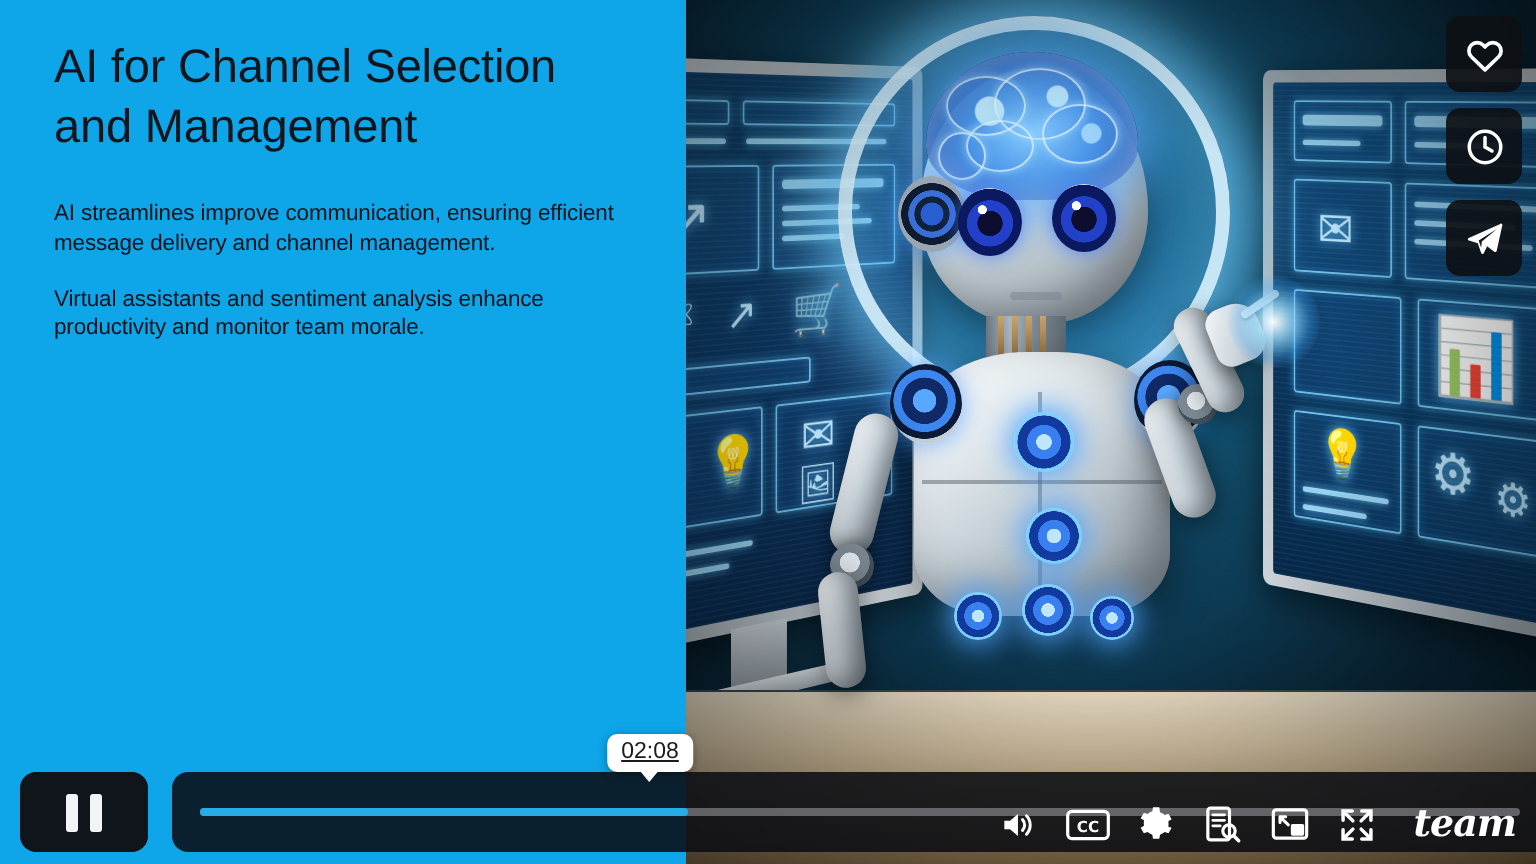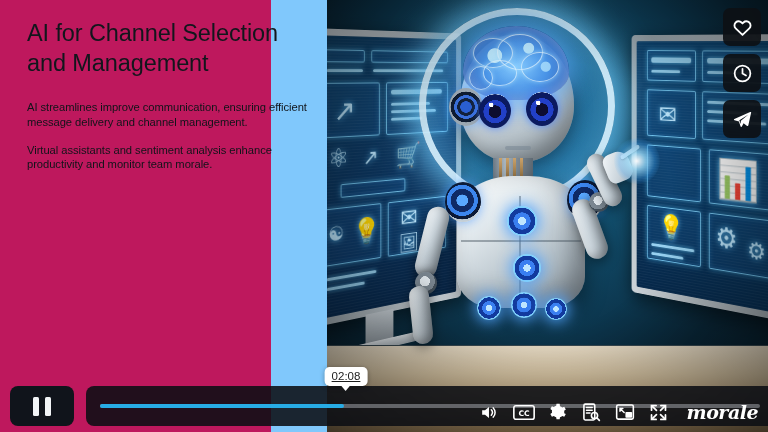--- a/index.html
+++ b/index.html
@@ -9,22 +9,22 @@
   #player {
     position:relative;
     width:768px; height:432px;
     overflow:hidden;
     background:#80c8fc;
   }
 
   
   #slide-panel {
     position:absolute; left:0; top:0;
-    width:271px; height:432px;
-    background:#be185d;
+    width:343px; height:432px;
+    background:#0ea5e9;
     z-index:4;
   }
   #slide-title {
     position:absolute;
     left:27px; top:18px; width:290px;
     font-size:23.5px;
     line-height:1.28;
     font-weight:400;
     color:#12161c;
     letter-spacing:-0.1px;
@@ -552,20 +552,20 @@
           </span>
         </div>
         <div class="ctl">
           <span>
             <svg width="19" height="19" viewBox="0 0 24 24" stroke="#fff" stroke-width="2.2" fill="none" stroke-linecap="round">
               <path d="M3.2 9V3.2H9M15 3.2h5.8V9M20.8 15v5.8H15M9 20.8H3.2V15"></path>
               <path d="M3.6 3.6 9.4 9.4M20.4 3.6 14.6 9.4M20.4 20.4 14.6 14.6M3.6 20.4 9.4 14.6"></path>
             </svg>
           </span>
         </div>
-        <div id="vimeo-logo">morale</div>
+        <div id="vimeo-logo">team</div>
       </div>
     </div>
 
-    <div id="time-tip" style="left: 346px; text-decoration: underline;">02:08</div>
+    <div id="time-tip" style="left: 325px; text-decoration: underline;">02:08</div>
   </div>
 
 </div>
 
 </body></html>

